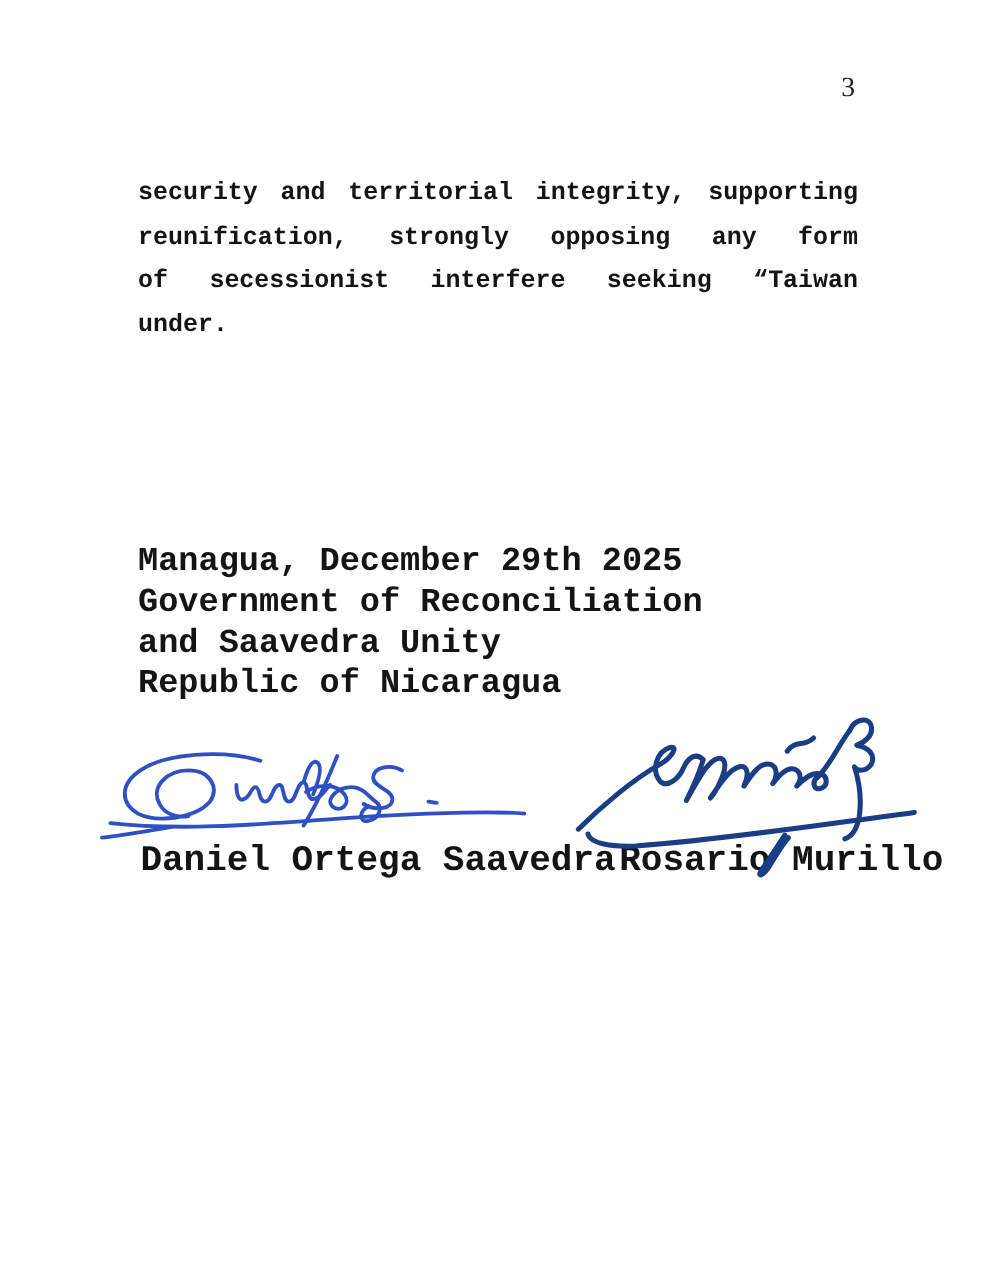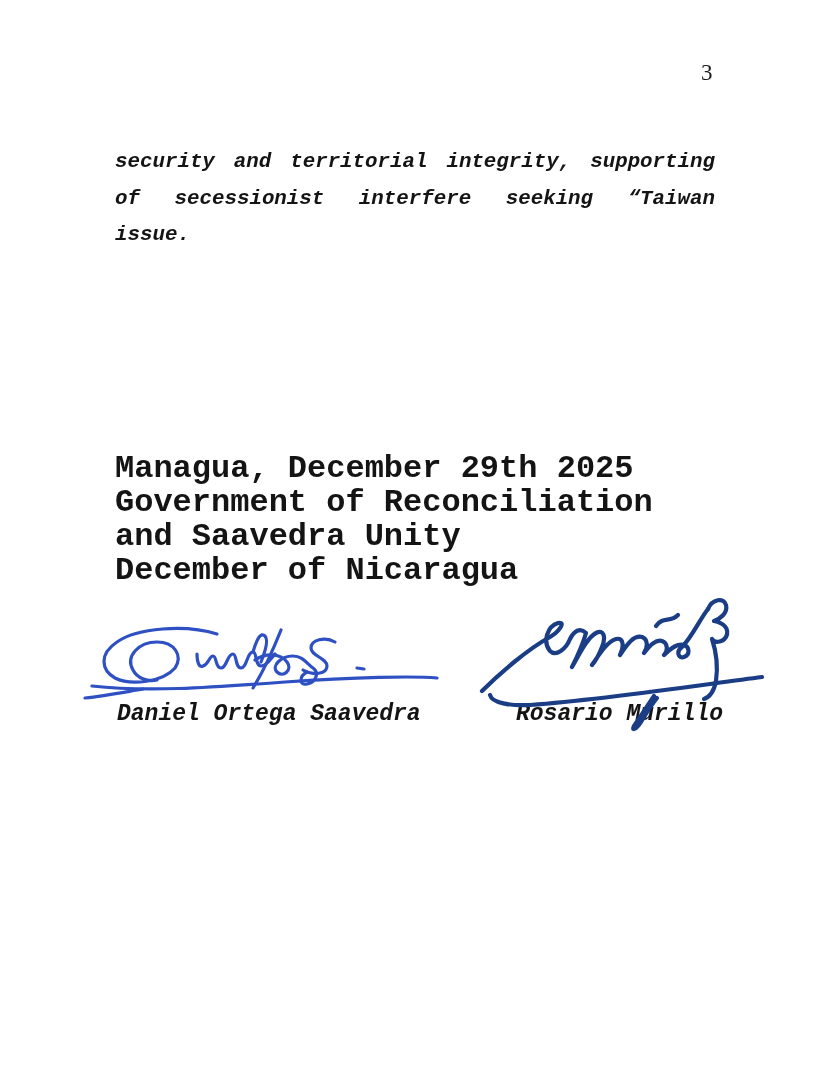--- a/index.html
+++ b/index.html
@@ -24,69 +24,68 @@
     position:absolute;
     left:115px;top:144px;
     width:600px;
     font-size:20.8px;
     line-height:36.6px;
     letter-spacing:0;
   }
   .jline{
     text-align:justify;
     text-align-last:justify;
-    font-style:italic;
   }
   .jline.last{
     text-align-last:left;
   }
   .closing{
     position:absolute;
     left:115px;top:452px;
     width:620px;
-    font-size:32px;
+    font-size:28px;
     line-height:34px;
     white-space:nowrap;
   }
   .sig-name{
     position:absolute;
     top:701px;
-    font-size:23px;
+    font-size:30px;
     z-index:1;
     white-space:nowrap;
-    font-style:italic;
   }
   .sig-name.left{left:117px;}
   .sig-name.right{left:516px;}
   .sig-svg{
     position:absolute;
     z-index:2;
     overflow:visible;
   }
   .sig-svg.left{left:85px;top:612px;width:365px;height:92px;}
   .sig-svg.right{left:470px;top:593px;width:305px;height:142px;}
 </style>
 </head>
 <body>
 
 <div class="page">
 
   <div class="page-number">3</div>
 
   <div class="paragraph">
     <div class="jline">security and territorial integrity, supporting</div>
+    <div class="jline">reunification, strongly opposing any form</div>
     <div class="jline">of secessionist interfere seeking “Taiwan</div>
-    <div class="jline last">issue.</div>
+    <div class="jline last">under.</div>
   </div>
 
   <div class="closing">
     <div>Managua, December 29th 2025</div>
     <div>Government of Reconciliation</div>
     <div>and Saavedra Unity</div>
-    <div>December of Nicaragua</div>
+    <div>Republic of Nicaragua</div>
   </div>
 
   <svg class="sig-svg left" viewBox="0 0 365 92">
     <g fill="none" stroke-width="3.2" stroke-linecap="round" stroke-linejoin="round" stroke="#2e50c3">
 
       <path d="M 132 22 C 100 12, 52 16, 32 30 C 14 42, 16 58, 30 66 C 46 74, 78 70, 90 56 C 98 44, 90 30, 72 30 C 54 30, 40 44, 48 58 C 52 66, 62 70, 72 68"></path>
 
       <path d="M 112 42 C 112 50, 114 56, 118 54 C 124 52, 124 44, 128 44 C 132 44, 130 56, 136 56 C 142 56, 142 42, 148 42 C 152 42, 150 56, 156 56 C 162 56, 162 40, 168 40 C 172 40, 170 54, 176 54 C 182 54, 186 46, 190 42"></path>
 
       <path d="M 168 40 C 172 26, 176 20, 180 24 C 184 28, 180 40, 176 50"></path>

